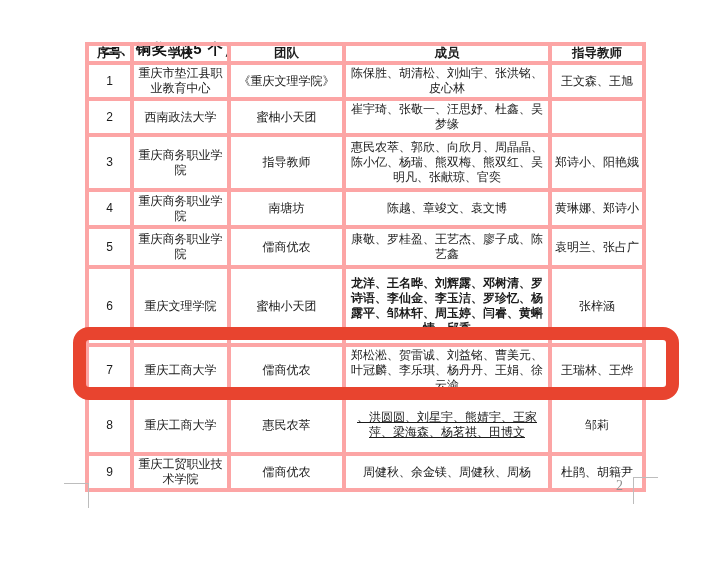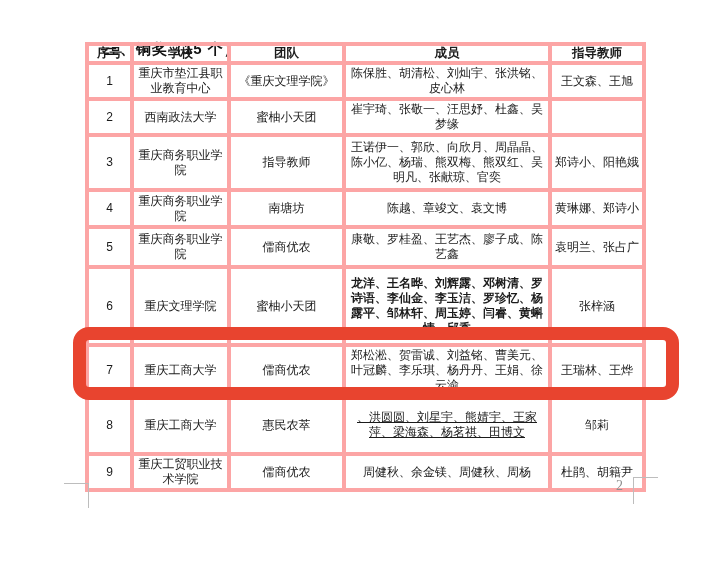--- a/index.html
+++ b/index.html
@@ -89,21 +89,21 @@
         <td>2</td>
         <td>西南政法大学</td>
         <td>蜜柚小天团</td>
         <td>崔宇琦、张敬一、汪思妤、杜鑫、吴梦缘</td>
         <td></td>
       </tr>
       <tr class="r3">
         <td>3</td>
         <td>重庆商务职业学院</td>
         <td>指导教师</td>
-        <td>王诺伊一、郭欣、向欣月、周晶晶、陈小亿、杨瑞、熊双梅、熊双红、吴明凡、张献琼、官奕</td>
+        <td>惠民农萃、郭欣、向欣月、周晶晶、陈小亿、杨瑞、熊双梅、熊双红、吴明凡、张献琼、官奕</td>
         <td>郑诗小、阳艳娥</td>
       </tr>
       <tr class="r4">
         <td>4</td>
         <td>重庆商务职业学院</td>
         <td>南塘坊</td>
         <td>陈越、章竣文、袁文博</td>
         <td>黄琳娜、郑诗小</td>
       </tr>
       <tr class="r5">

